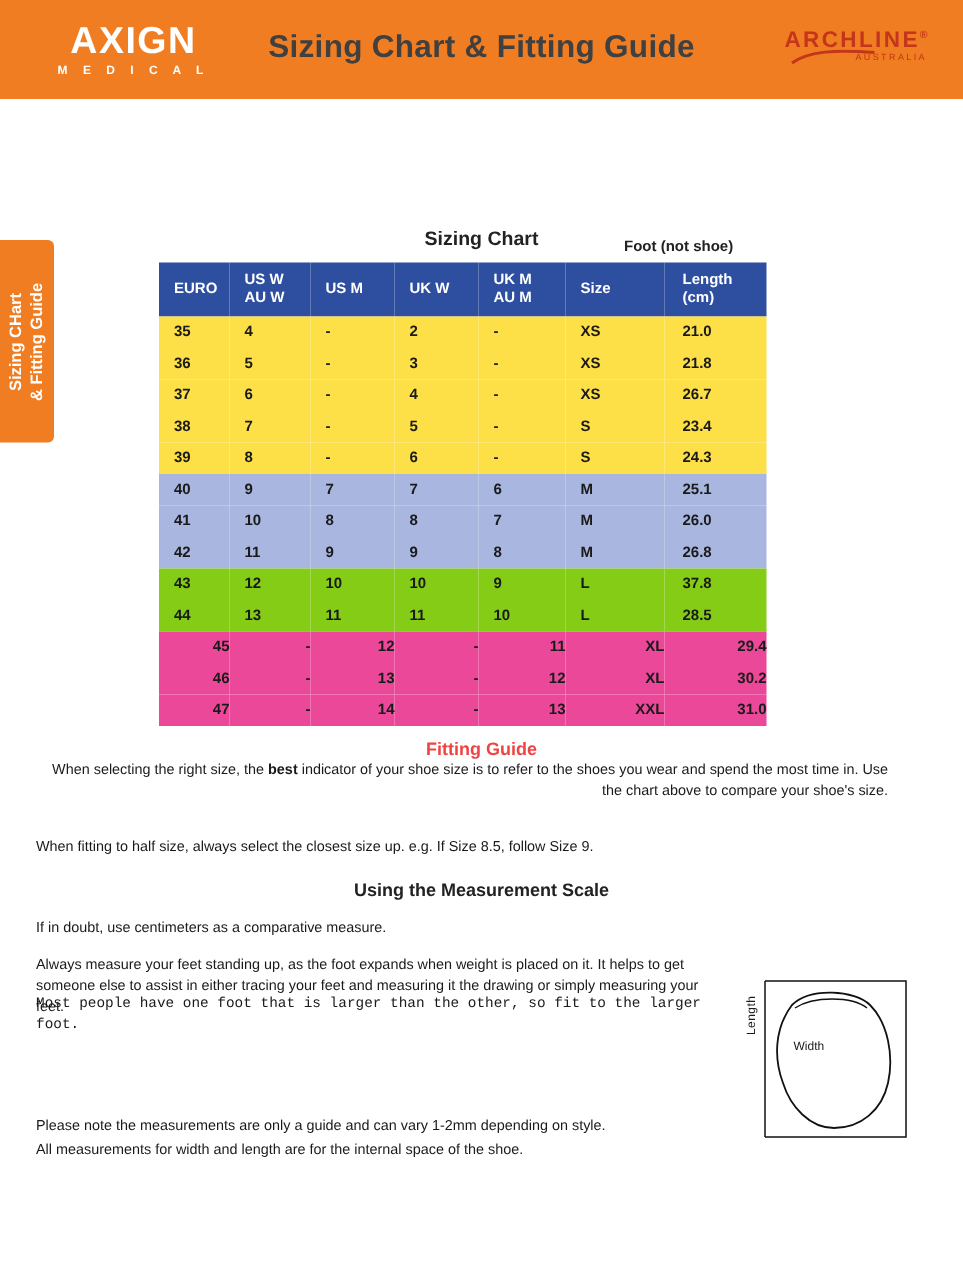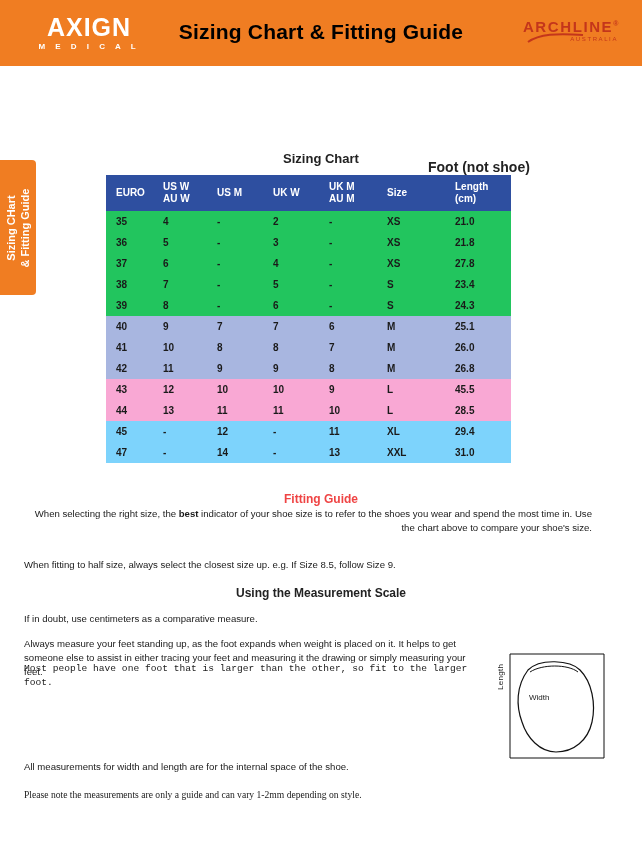--- a/index.html
+++ b/index.html
@@ -41,21 +41,21 @@
     font-size: 8px;
     letter-spacing: 4px;
     margin-top: 2px;
     font-weight: bold;
   }
   .header-title {
     position: absolute;
     left: 0; top: 20px;
     width: 642px;
     text-align: center;
-    color: #000000;
+    color: #404040;
     font-size: 21px;
     font-weight: bold;
     letter-spacing: 0.2px;
   }
   .logo-archline {
     position: absolute;
     right: 22px; top: 18px;
     text-align: center;
     color: #cf3b1c;
   }
@@ -108,22 +108,22 @@
     position: absolute;
     left: 0; top: 151px;
     width: 642px;
     text-align: center;
     font-size: 13px;
     font-weight: bold;
     color: #222;
   }
   .foot-note {
     position: absolute;
-    left: 428px; top: 159px;
-    font-size: 14px;
+    left: 416px; top: 159px;
+    font-size: 10px;
     font-weight: bold;
     color: #222;
     text-align: center;
   }
 
   
   .table-wrap {
     position: absolute;
     left: 106px; top: 175px;
     width: 405px;
@@ -147,24 +147,24 @@
   table.sizing th.last { padding-left: 12px; }
   table.sizing td {
     font-size: 10px;
     font-weight: bold;
     color: #1a1a1a;
     padding: 0 0 0 10px;
     height: 21px;
     vertical-align: middle;
   }
   table.sizing td.last { padding-left: 12px; }
-  tr.band-a td { background: #22c55e; }
+  tr.band-a td { background: #fde047; }
   tr.band-b td { background: #a8b6e0; margin-top: 20px; }
-  tr.band-c td { background: #f9a8d4; }
-  tr.band-d td { background: #7dd3fc; }
+  tr.band-c td { background: #84cc16; }
+  tr.band-d td { background: #ec4899; text-align: right; }
 
   .col-euro   { width: 47px; }
   .col-usw    { width: 54px; }
   .col-usm    { width: 56px; }
   .col-ukw    { width: 56px; }
   .col-ukm    { width: 58px; }
   .col-size   { width: 66px; }
   .col-len    { width: 68px; }
 
   
@@ -191,21 +191,21 @@
     width: 642px;
     text-align: center;
     font-size: 12px;
     font-weight: bold;
     color: #222;
   }
   .p3 { left: 24px; top: 612px; width: 450px; }
   .p4 { left: 24px; top: 637px; width: 450px; }
   .p5 { left: 24px; top: 662px; width: 450px; font-family: Liberation Mono, monospace; }
   .p6 { left: 24px; top: 760px; width: 450px; }
-  .p7 { left: 24px; top: 788px; width: 430px; font-family: Liberation Serif, serif; }
+  .p7 { left: 24px; top: 744px; width: 430px; }
 
   
   .foot-diagram {
     position: absolute;
     left: 496px; top: 648px;
     width: 118px; height: 116px;
   }
   .foot-diagram svg { display: block; }
   .lbl-length {
     position: absolute;
@@ -309,21 +309,21 @@
         <td>XS</td>
         <td class="last">21.8</td>
       </tr>
       <tr class="band-a">
         <td>37</td>
         <td>6</td>
         <td>-</td>
         <td>4</td>
         <td>-</td>
         <td>XS</td>
-        <td class="last">27.8</td>
+        <td class="last">26.7</td>
       </tr>
       <tr class="band-a">
         <td>38</td>
         <td>7</td>
         <td>-</td>
         <td>5</td>
         <td>-</td>
         <td>S</td>
         <td class="last">23.4</td>
       </tr>
@@ -363,39 +363,48 @@
         <td>M</td>
         <td class="last">26.8</td>
       </tr>
       <tr class="band-c">
         <td>43</td>
         <td>12</td>
         <td>10</td>
         <td>10</td>
         <td>9</td>
         <td>L</td>
-        <td class="last">45.5</td>
+        <td class="last">37.8</td>
       </tr>
       <tr class="band-c">
         <td>44</td>
         <td>13</td>
         <td>11</td>
         <td>11</td>
         <td>10</td>
         <td>L</td>
         <td class="last">28.5</td>
       </tr>
       <tr class="band-d">
         <td>45</td>
         <td>-</td>
         <td>12</td>
         <td>-</td>
         <td>11</td>
         <td>XL</td>
         <td class="last">29.4</td>
+      </tr>
+      <tr class="band-d">
+        <td>46</td>
+        <td>-</td>
+        <td>13</td>
+        <td>-</td>
+        <td>12</td>
+        <td>XL</td>
+        <td class="last">30.2</td>
       </tr>
       <tr class="band-d">
         <td>47</td>
         <td>-</td>
         <td>14</td>
         <td>-</td>
         <td>13</td>
         <td>XXL</td>
         <td class="last">31.0</td>
       </tr>

